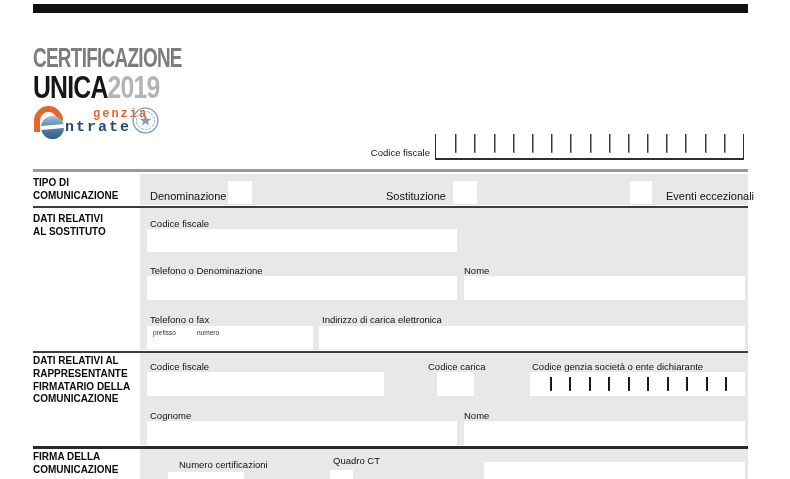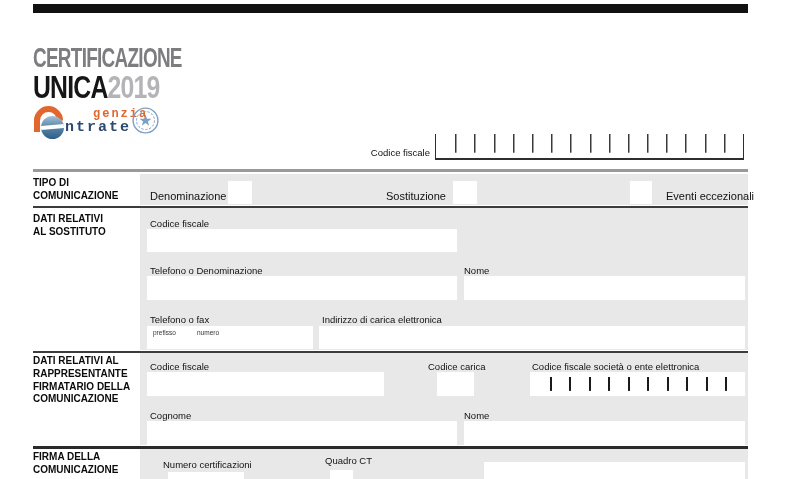--- a/index.html
+++ b/index.html
@@ -175,39 +175,39 @@
 </div>
 <div class="abs flabel" style="left:322px;top:314px;">Indirizzo di carica elettronica</div>
 <div class="abs wbox" style="left:319px;top:326px;width:426px;height:23px;"></div>
 
 <div class="abs flabel" style="left:150px;top:361px;">Codice fiscale</div>
 <div class="abs wbox" style="left:147px;top:372px;width:237px;height:24px;"></div>
 
 <div class="abs flabel" style="left:428px;top:361px;">Codice carica</div>
 <div class="abs wbox" style="left:437px;top:372px;width:37px;height:24px;"></div>
 
-<div class="abs flabel" style="left:532px;top:361px;">Codice fiscale società o ente elettronica</div>
+<div class="abs flabel" style="left:532px;top:361px;">Codice genzia società o ente dichiarante</div>
 <div class="abs soc-comb">
     <div class="cell"></div>
     <div class="cell"></div>
     <div class="cell"></div>
     <div class="cell"></div>
     <div class="cell"></div>
     <div class="cell"></div>
     <div class="cell"></div>
     <div class="cell"></div>
     <div class="cell"></div>
     <div class="cell"></div>
     <div class="cell"></div>
   </div>
 
 <div class="abs flabel" style="left:150px;top:410px;">Cognome</div>
 <div class="abs wbox" style="left:147px;top:421px;width:310px;height:24px;"></div>
 <div class="abs flabel" style="left:464px;top:410px;">Nome</div>
 <div class="abs wbox" style="left:464px;top:421px;width:281px;height:24px;"></div>
 
-<div class="abs flabel" style="left:163px;top:459px;">Numero certificazioni</div>
+<div class="abs flabel" style="left:179px;top:459px;">Numero certificazioni</div>
 <div class="abs wbox" style="left:168px;top:472px;width:76px;height:14px;"></div>
 
-<div class="abs flabel" style="left:325px;top:455px;text-align:center;">Quadro CT</div>
+<div class="abs flabel" style="left:333px;top:455px;text-align:center;">Quadro CT</div>
 <div class="abs wbox" style="left:330px;top:470px;width:23px;height:14px;"></div>
 
 <div class="abs wbox" style="left:484px;top:462px;width:261px;height:22px;"></div>
 
 </body></html>

